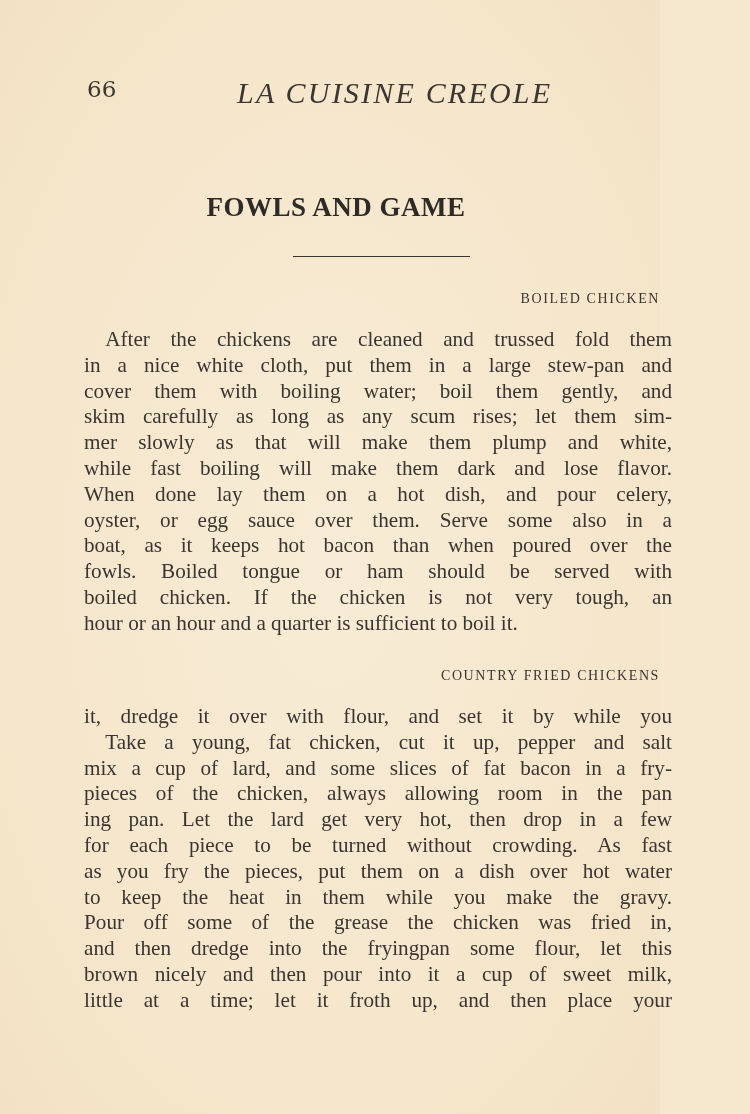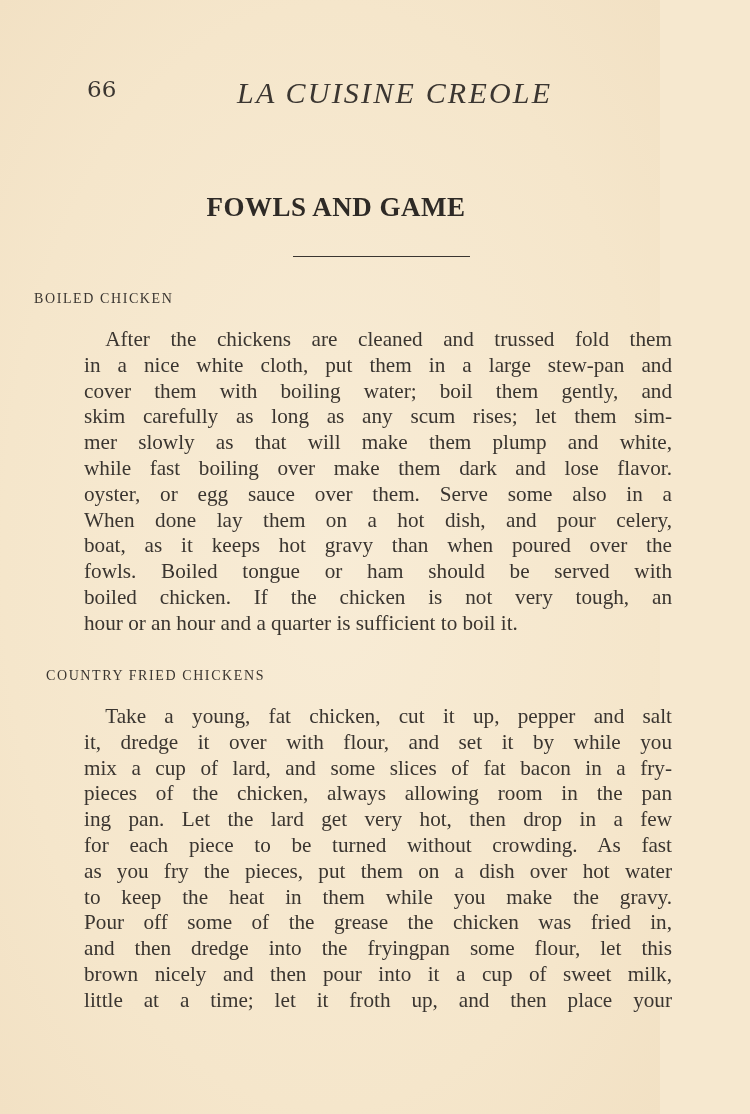--- a/index.html
+++ b/index.html
@@ -61,21 +61,21 @@
       position: absolute;
       top: 256px;
       left: 293px;
       width: 177px;
       height: 0;
       border-top: 1.5px solid #3a3530;
     }
     .section-heading {
       position: absolute;
       left: 0; right: 0;
-      text-align: left;
+      text-align: right;
       font-size: 14px;
       letter-spacing: 1.6px;
       color: #3a3530;
       padding-left: 12px;
       margin-left: 22px;
     }
     .h1 { top: 291px; }
     .h2 { top: 668px; padding-left: 24px; }
     .para {
       position: absolute;
@@ -110,33 +110,33 @@
   <div class="chapter-title">FOWLS AND GAME</div>
   <div class="chapter-rule"></div>
 
   <div class="section-heading h1">BOILED CHICKEN</div>
   <div class="para p1">
     <span class="line"> After the chickens are cleaned and trussed fold them</span>
     <span class="line">in a nice white cloth, put them in a large stew-pan and</span>
     <span class="line">cover them with boiling water; boil them gently, and</span>
     <span class="line">skim carefully as long as any scum rises; let them sim-</span>
     <span class="line">mer slowly as that will make them plump and white,</span>
-    <span class="line">while fast boiling over make them dark and lose flavor.</span>
+    <span class="line">while fast boiling will make them dark and lose flavor.</span>
+    <span class="line">When done lay them on a hot dish, and pour celery,</span>
     <span class="line">oyster, or egg sauce over them.  Serve some also in a</span>
-    <span class="line">When done lay them on a hot dish, and pour celery,</span>
-    <span class="line">boat, as it keeps hot gravy than when poured over the</span>
+    <span class="line">boat, as it keeps hot bacon than when poured over the</span>
     <span class="line">fowls.  Boiled tongue or ham should be served with</span>
     <span class="line">boiled chicken.  If the chicken is not very tough, an</span>
     <span class="line last">hour or an hour and a quarter is sufficient to boil it.</span>
   </div>
 
   <div class="section-heading h2">COUNTRY FRIED CHICKENS</div>
   <div class="para p2">
+    <span class="line">it, dredge it over with flour, and set it by while you</span>
     <span class="line"> Take a young, fat chicken, cut it up, pepper and salt</span>
-    <span class="line">it, dredge it over with flour, and set it by while you</span>
     <span class="line">mix a cup of lard, and some slices of fat bacon in a fry-</span>
     <span class="line">pieces of the chicken, always allowing room in the pan</span>
     <span class="line">ing pan.  Let the lard get very hot, then drop in a few</span>
     <span class="line">for each piece to be turned without crowding.  As fast</span>
     <span class="line">as you fry the pieces, put them on a dish over hot water</span>
     <span class="line">to keep the heat in them while you make the gravy.</span>
     <span class="line">Pour off some of the grease the chicken was fried in,</span>
     <span class="line">and then dredge into the fryingpan some flour, let this</span>
     <span class="line">brown nicely and then pour into it a cup of sweet milk,</span>
     <span class="line">little at a time; let it froth up, and then place your</span>

